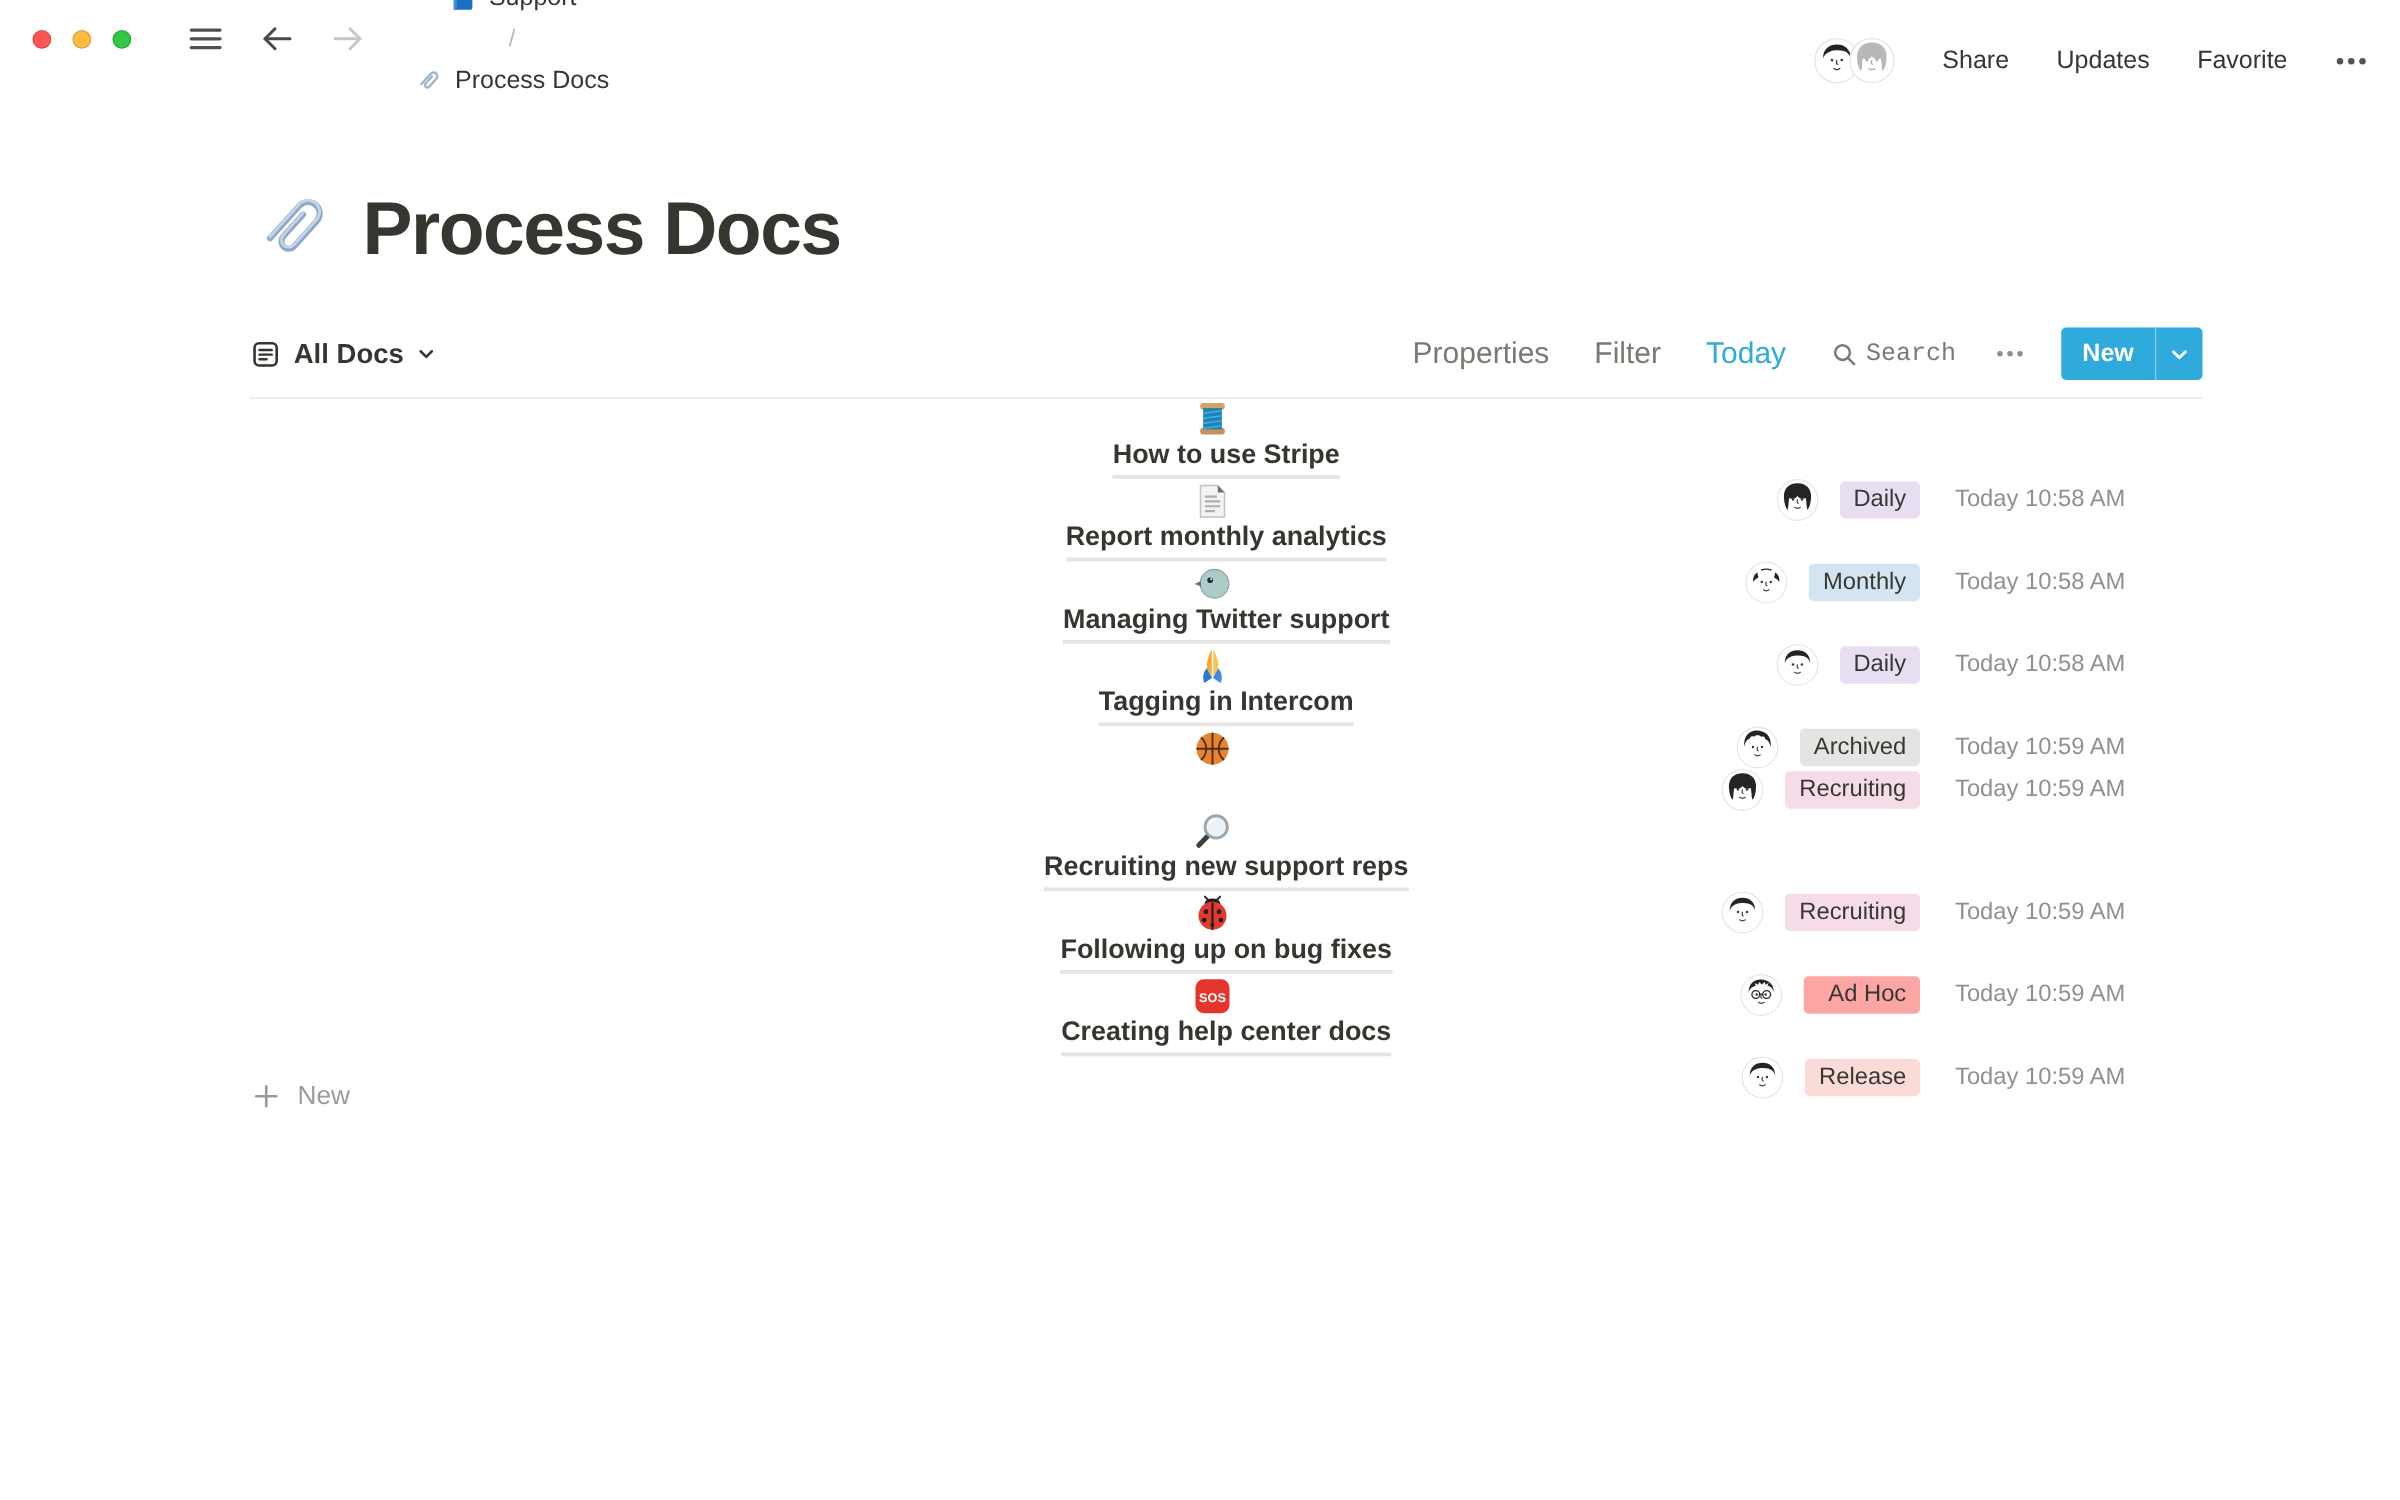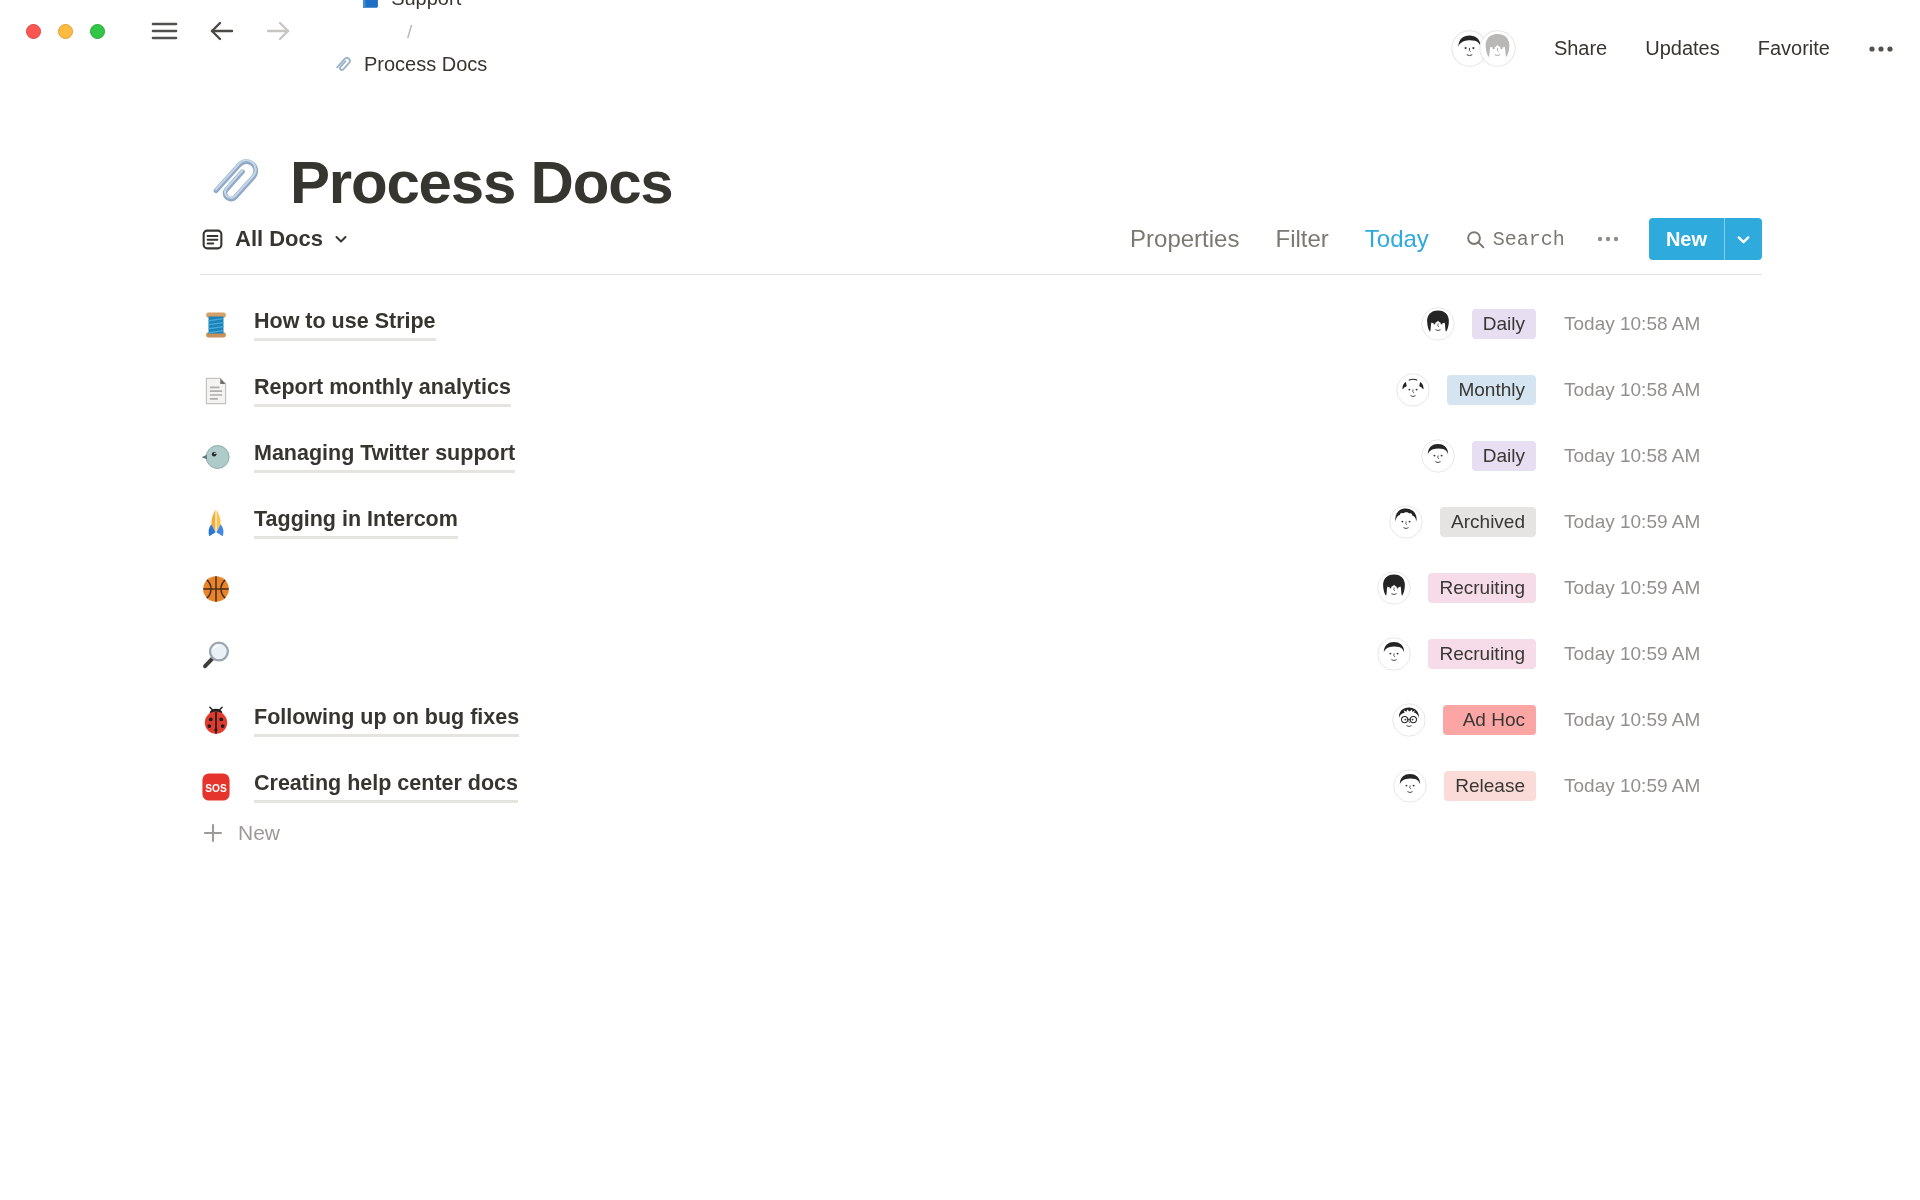--- a/index.html
+++ b/index.html
@@ -27,40 +27,40 @@
   .tb-more { margin-left:38px; cursor:pointer; display:flex; align-items:center; }
 
   
   .content { width:1562px; margin-left:200px; position:relative; }
   .page-header { margin-top:84px; display:flex; align-items:center; gap:18px; }
   .page-emoji { width:72px; height:72px; display:inline-flex; }
   .page-emoji svg { width:100%; height:100%; }
   .page-title { font-size:60px; font-weight:700; letter-spacing:-1.2px; color:#37352F; }
 
   
-  .view-bar { display:flex; align-items:center; justify-content:space-between;
+  .view-bar { margin-top:44px; display:flex; align-items:center; justify-content:space-between;
     padding-bottom:14px; border-bottom:1.5px solid #E4E3E1; }
   .view-left { display:flex; align-items:center; gap:10px; cursor:pointer; }
   .view-left .vicon { display:inline-flex; }
   .view-name { font-size:22px; font-weight:700; }
   .view-right { display:flex; align-items:center; }
   .vlink { font-size:24px; color:#7A7972; cursor:pointer; margin-left:36px; }
   .vlink.active { color:#2EAADC; }
   .vsearch { display:flex; align-items:center; gap:7px; margin-left:36px; cursor:pointer;font-family:Liberation Mono, monospace; }
   .vsearch span { font-size:20px; color:#7A7972; }
   .vmore { margin-left:32px; cursor:pointer; display:flex; align-items:center; }
   .new-btn { margin-left:30px; display:flex; align-items:stretch; height:42px; border-radius:4px;
     overflow:hidden; cursor:pointer; }
   .new-main { display:flex; align-items:center; padding:0 17px; color:#fff; font-size:20px; font-weight:700; }
   .new-divider { width:1px; background:rgba(255,255,255,0.42); }
   .new-chevron { width:37px; display:flex; align-items:center; justify-content:center; }
 
   
   .rows { }
-  .doc-row { height:66px; display:flex; align-items:flex-end; cursor:pointer; }
+  .doc-row { height:66px; display:flex; align-items:center; cursor:pointer;flex-direction:column; }
   .doc-icon { width:32px; height:32px; display:inline-flex; flex:none; margin-right:22px; }
   .doc-icon svg { width:100%; height:100%; }
   .doc-title { font-size:21.5px; font-weight:600; color:#37352F; padding-bottom:3px;
     border-bottom:3px solid #E5E4E1; line-height:1.2; }
   .row-right { margin-left:auto; display:flex; align-items:center; }
   .av { width:34px; height:34px; display:inline-flex; flex:none; }
   .av svg { width:100%; height:100%; }
   .doc-tag { margin-left:17px; font-size:19px; color:#383733; padding:4px 11px; border-radius:4px;
     white-space:nowrap; }
   .doc-time { margin-left:28px; width:198px; font-size:19px; color:#91908C; white-space:nowrap; }
@@ -363,20 +363,21 @@
   </div>
 
   <div class="doc-row">
     <span class="doc-icon">
           <svg viewBox="0 0 24 24">
             <path d="M9.6 14.4 L3.8 20.4" stroke="#3E3E3C" stroke-width="3" stroke-linecap="round"></path>
             <circle cx="14.2" cy="9.4" r="6.7" fill="#EAF1F7" stroke="#9BA6AE" stroke-width="1.7"></circle>
             <path d="M10.4 7 a5 5 0 0 1 3.4 -2.2" stroke="#fff" stroke-width="1.4" fill="none" stroke-linecap="round"></path>
           </svg>
         </span>
+    <span class="doc-title">Recruiting new support reps</span>
     <span class="row-right">
       <span class="av">
             <svg viewBox="0 0 36 36">
               <circle cx="18" cy="18" r="17.2" fill="#FFFFFF" stroke="#E6E5E3" stroke-width="1"></circle>
     <path d="M7.2 16.5 C7.2 8.8 12 5.4 18 5.4 C24 5.4 28.8 8.8 28.8 16.5 C28.2 13.4 26 11.2 23.4 10.5 C20 9.7 15.6 9.8 12.8 10.8 C10.2 11.8 7.8 13.7 7.2 16.5 Z" fill="#242424"></path>
     <circle cx="14.2" cy="17.6" r="1.05" fill="#3A3A3A"></circle>
               <circle cx="21.8" cy="17.6" r="1.05" fill="#3A3A3A"></circle>
     <path d="M18 17.8 q-1 2.4 0.6 3.1" fill="none" stroke="#3A3A3A" stroke-width="0.9" stroke-linecap="round"></path>
     <path d="M15.6 24.2 q2.4 1.7 4.8 0" fill="none" stroke="#3A3A3A" stroke-width="0.95" stroke-linecap="round"></path>
             </svg>

